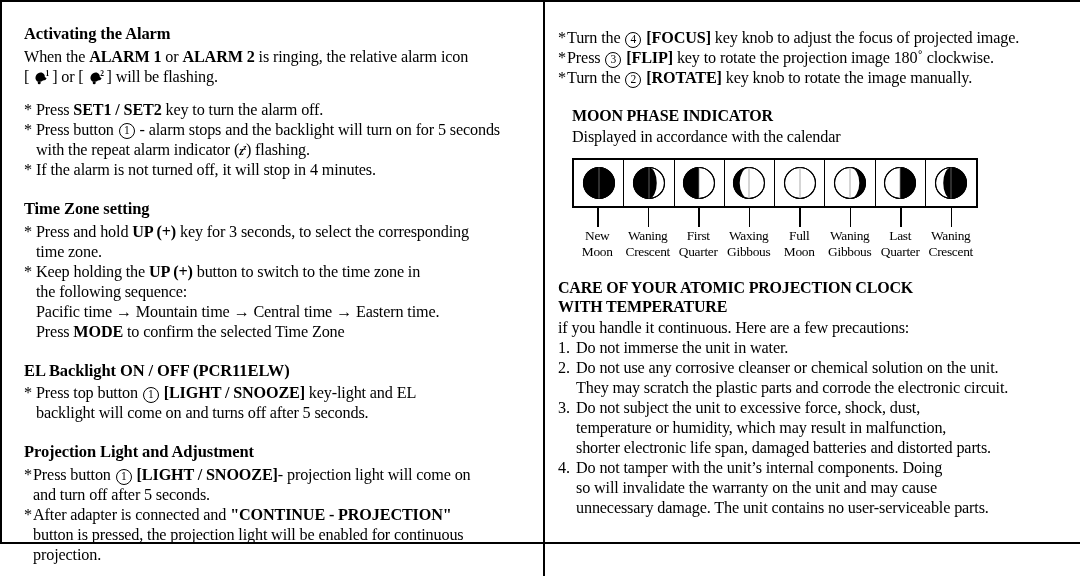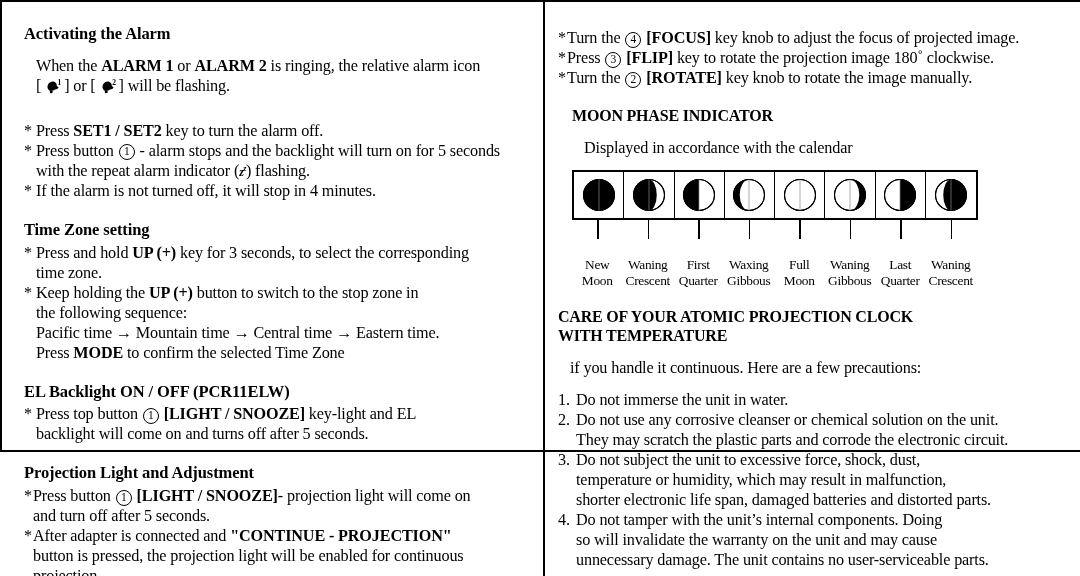--- a/index.html
+++ b/index.html
@@ -12,21 +12,21 @@
     height: 576px;
     font-family: "Liberation Serif", "DejaVu Serif", serif;
     color: #000000;
     overflow: hidden;
     position: relative;
   }
   .page {
     position: absolute;
     left: 0; top: 0;
     width: 1080px;
-    height: 452px;
+    height: 544px;
     box-sizing: border-box;
     border-left: 2px solid #000;
     border-top: 2px solid #000;
     border-bottom: 2px solid #000;
   }
   .divider {
     position: absolute;
     left: 541px;
     top: 0px;
     width: 2px;
@@ -50,21 +50,21 @@
   }
   h2.head-caps {
     font-size: 16px;
     font-weight: bold;
     margin: 0 0 1px 0;
     line-height: 1.18;
     letter-spacing: -0.2px;
   }
   p.para {
     font-size: 16.2px;
-    margin: 12px;
+    margin: 0;
     line-height: 1.235;
     letter-spacing: -0.15px;
   }
   .gap-md { height: 13px; }
   .gap-lg { height: 19px; }
 
   
   .bul {
     display: flex;
     font-size: 16.2px;
@@ -141,21 +141,21 @@
   .leaders i {
     position: absolute;
     top: 0;
     width: 1.6px;
     height: 19px;
     background: #000;
   }
   .labels {
     display: flex;
     width: 406px;
-    margin-top: 18px;
+    margin-top: 1px;
   }
   .labels > div {
     width: 50.5px;
     text-align: center;
     font-size: 13.4px;
     line-height: 1.18;
     letter-spacing: -0.3px;
   }
 </style>
 </head>
@@ -207,21 +207,21 @@
 
     <h2 class="head">Time Zone setting</h2>
 
     <div class="bul">
       <span class="mk">*</span>
       <span class="tx"><span>Press and hold </span><b>UP (+)</b><span> key for 3 seconds, to select the corresponding</span><br><span>time zone.</span></span>
     </div>
 
     <div class="bul">
       <span class="mk">*</span>
-      <span class="tx"><span>Keep holding the </span><b>UP (+)</b><span> button to switch to the stop zone in</span><br><span>the following sequence:</span><br><span>Pacific time → Mountain time → Central time → Eastern time.</span><br><span>Press </span><b>MODE</b><span> to confirm the selected Time Zone</span></span>
+      <span class="tx"><span>Keep holding the </span><b>UP (+)</b><span> button to switch to the time zone in</span><br><span>the following sequence:</span><br><span>Pacific time → Mountain time → Central time → Eastern time.</span><br><span>Press </span><b>MODE</b><span> to confirm the selected Time Zone</span></span>
     </div>
 
     <div class="gap-lg"></div>
 
     <h2 class="head">EL Backlight ON / OFF (PCR11ELW)</h2>
 
     <div class="bul">
       <span class="mk">*</span>
       <span class="tx"><span>Press top button </span><span class="cnum">1</span><b> [LIGHT / SNOOZE]</b><span> key-light and EL</span><br><span>backlight will come on and turns off after 5 seconds.</span></span>
     </div>

